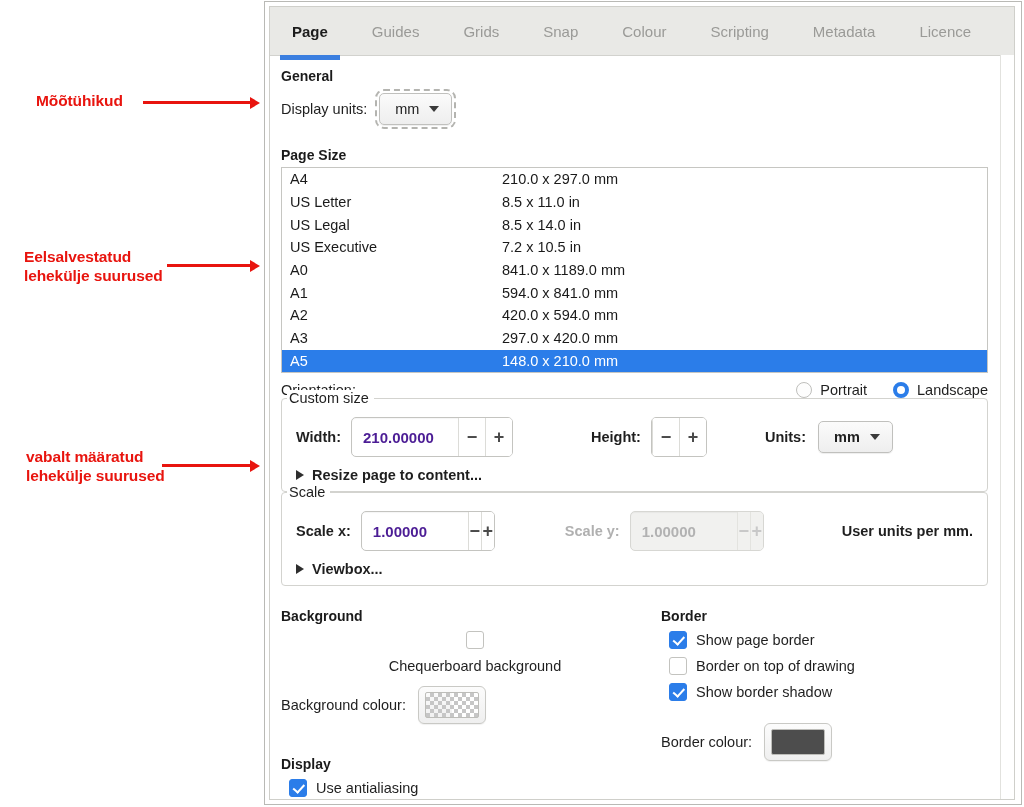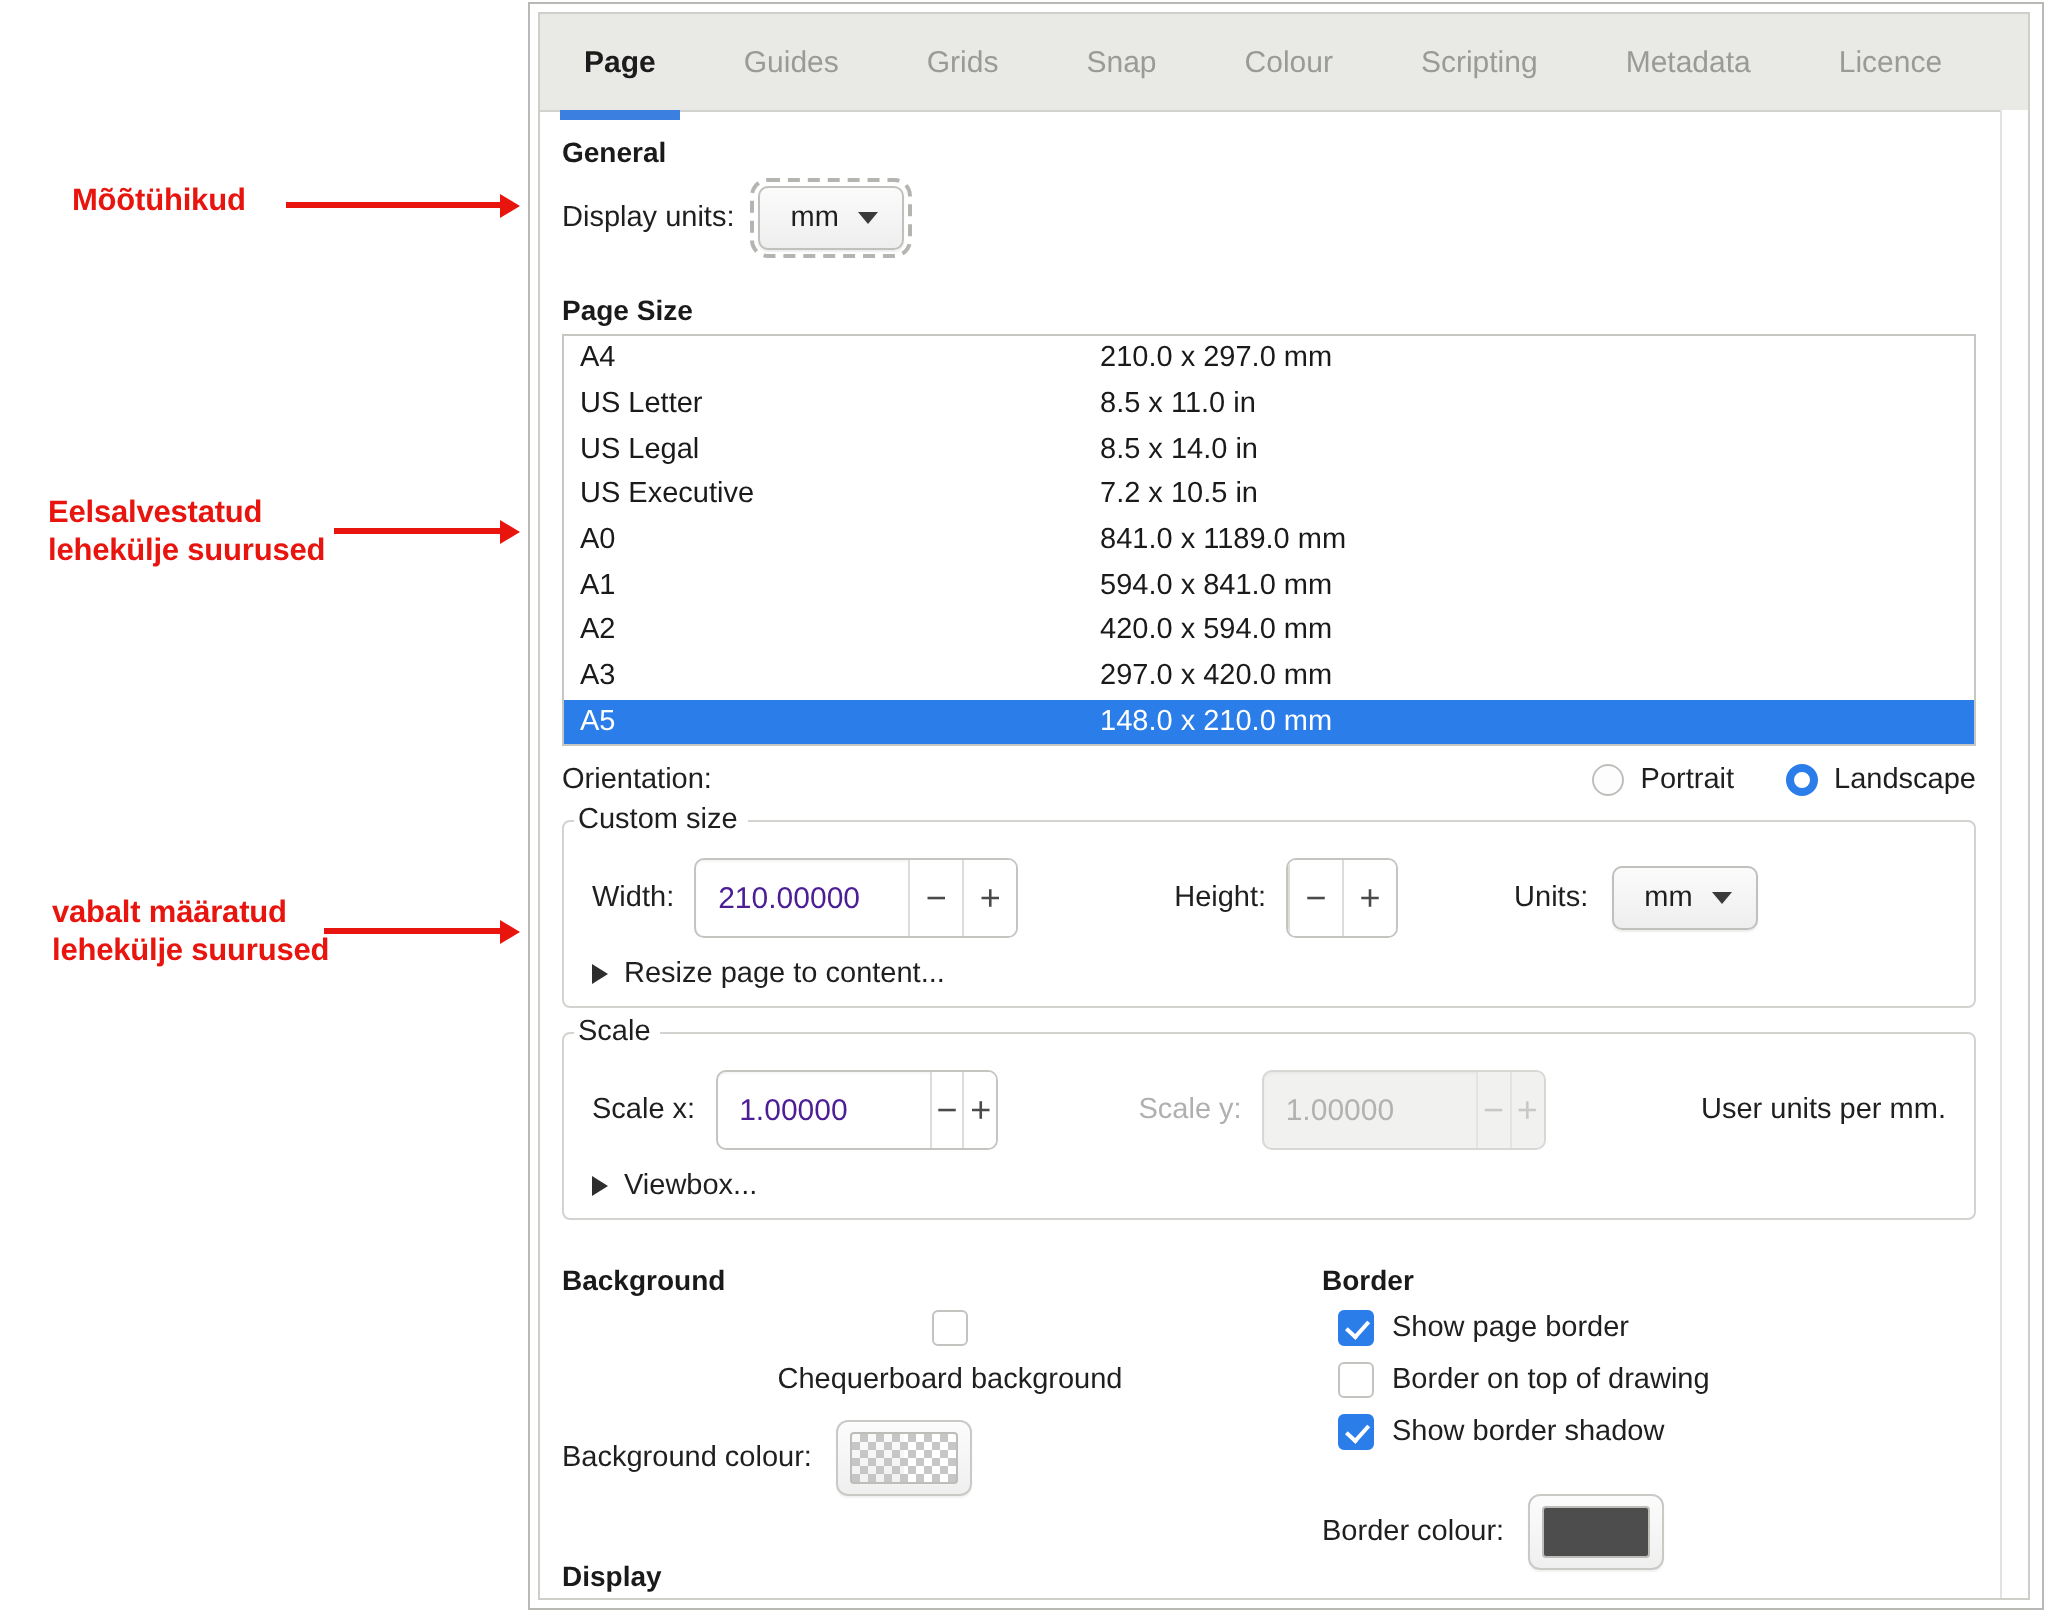--- a/index.html
+++ b/index.html
@@ -155,21 +155,20 @@
     box-sizing: border-box;
   }
   .lrow {
     display: flex;
     height: 22.7px;
     align-items: center;
     font-size: 14.5px;
     color: #1a1a1a;
     padding-left: 8px;
     cursor: default;
-    gap: 48px;
   }
   .lrow .nm { width: 212px; flex: 0 0 212px; }
   .lrow.sel { background: #2b7de9; color: #ffffff; }
 
   
   .radio {
     width: 16px; height: 16px;
     border-radius: 50%;
     border: 1.5px solid #bfbfbc;
     background: #fdfdfd;
@@ -180,32 +179,31 @@
   .radio.on {
     border: 4.5px solid #2b7de9;
     background: #ffffff;
   }
 
   
   .group {
     border: 1px solid #d3d3cf;
     border-radius: 4px;
     position: relative;
-    margin-top: 12px;
     box-sizing: border-box;
   }
   .group > .legend {
     position: absolute;
     top: -9px; left: 5px;
     background: #ffffff;
     padding: 0 5px 0 2px;
     font-size: 14.5px;
     color: #1f1f1f;
   }
-  .group-body { padding: 18px 14px 8px 14px; }
+  .group-body { padding: 18px 14px 8px 14px; font-weight: bold; }
 
   
   .spin {
     display: inline-flex;
     align-items: stretch;
     border: 1px solid #c4c4c0;
     border-radius: 5px;
     background: #ffffff;
     height: 38px;
     overflow: hidden;

